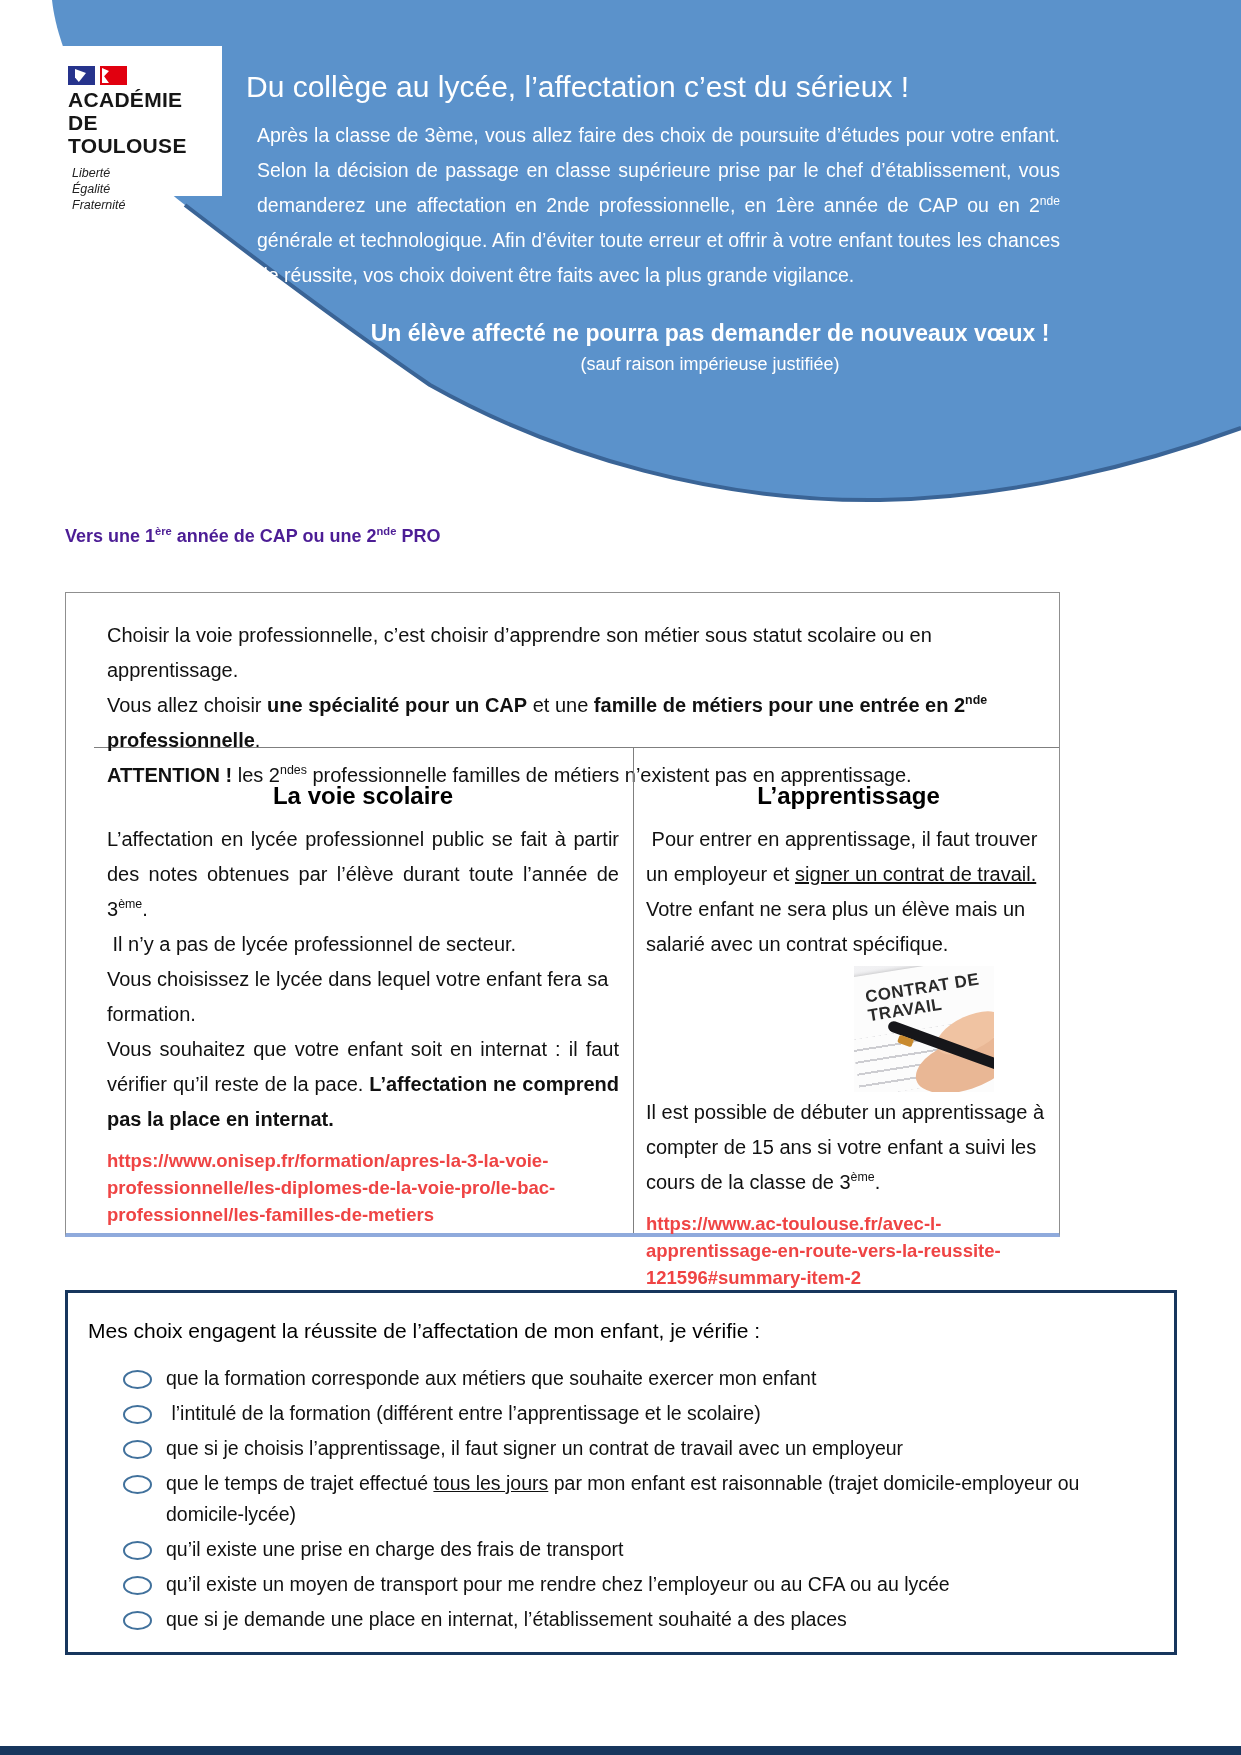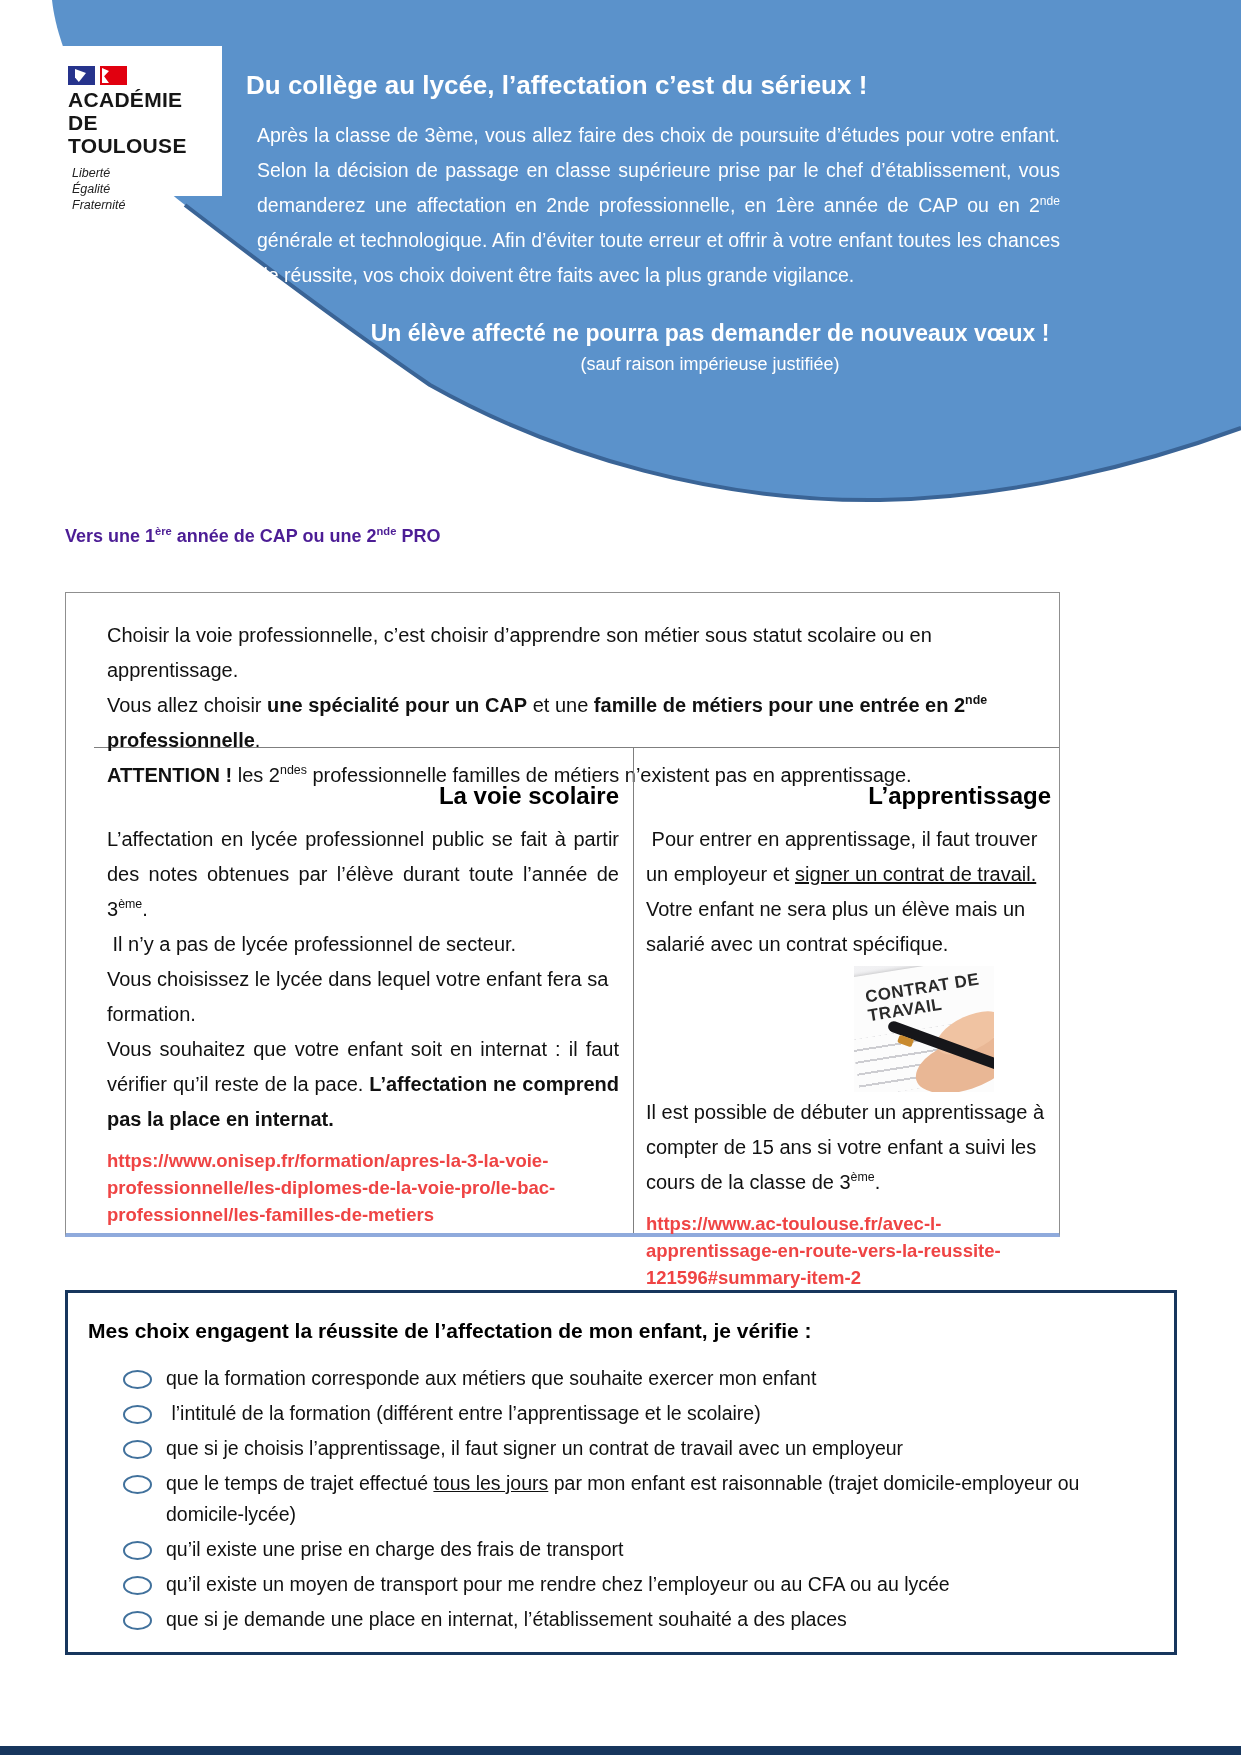--- a/index.html
+++ b/index.html
@@ -12,57 +12,57 @@
   .flag{width:27px;height:19px;position:relative;display:inline-block;}
   .flag-blue{background:#26338c;}
   .flag-blue::after{content:"";position:absolute;left:7px;top:3px;width:11px;height:13px;background:#fff;
       clip-path:polygon(0 0,100% 30%,35% 100%,0 65%);}
   .flag-red{background:#e1000f;margin-left:5px;}
   .flag-red::after{content:"";position:absolute;left:2px;top:2px;width:7px;height:15px;background:#fff;
       clip-path:polygon(0 0,100% 20%,30% 55%,100% 100%,0 100%);}
   .logo-word{font-weight:700;font-size:21px;line-height:23px;color:#161616;letter-spacing:.3px;margin-left:6px;}
   .motto{margin:8px 0 0 10px;font-family:Liberation Sans, sans-serif;font-style:italic;font-size:12.5px;line-height:16px;color:#222;}
   
-  .title{position:absolute;left:246px;top:70px;width:830px;margin:0;font-size:26px;font-weight:700;color:#fff;}
+  .title{position:absolute;left:246px;top:70px;width:830px;margin:0;font-size:30px;font-weight:400;color:#fff;}
   .intro{position:absolute;left:257px;top:118px;width:803px;margin:0;font-size:19.5px;line-height:35px;color:#fff;text-align:justify;}
   .warning-wrap{position:absolute;left:330px;top:320px;width:760px;text-align:center;color:#fff;}
   .warning{font-size:23px;font-weight:700;}
   .warning-note{font-size:18px;margin-top:7px;}
   
   .section-heading{position:absolute;left:65px;top:526px;margin:0;font-size:18px;font-weight:700;color:#4c1d95;}
   
   .main-table{position:absolute;left:65px;top:592px;width:995px;box-sizing:border-box;background:#fff;
       border:1px solid #8f8f8f;border-bottom:4px solid #8faadc;padding-left:28px;}
   .intro-row{height:155px;box-sizing:border-box;border-bottom:1px solid #7f7f7f;padding:25px 12px 0 13px;
       font-size:20px;line-height:35px;}
   .intro-row p{margin:0;}
   .cols{display:flex;height:485px;box-sizing:border-box;}
   .col{box-sizing:border-box;}
   .col-left{width:540px;border-right:1px solid #7f7f7f;padding:8px 14px 0 13px;}
   .col-right{flex:1;padding:8px 8px 0 12px;}
-  .col h3{margin:26px 0 12px 0;text-align:right;font-size:24px;color:#000;}
+  .col h3{margin:26px 0 12px 0;text-align:center;font-size:24px;color:#000;}
   .col p{margin:0;font-size:20px;line-height:35px;}
   .just{text-align:justify;}
   .url{margin-top:10px;font-weight:700;font-size:18.5px;line-height:27px;color:#ef4444;word-wrap:break-word;cursor:pointer;}
   
   .contract-img{position:relative;width:140px;height:126px;margin:4px 0 3px 208px;overflow:hidden;
       background:linear-gradient(155deg,#f2f2f4 0%,#dcdcde 100%);}
   .paper{position:absolute;left:-14px;top:0px;width:178px;height:138px;background:#fcfcfc;transform:rotate(-9deg);box-shadow:0 0 4px rgba(0,0,0,.25);}
   .paper-label{display:block;margin:12px 0 0 32px;width:118px;font-weight:700;font-size:17px;line-height:19px;color:#2a2a2a;letter-spacing:.5px;}
   .form-lines{position:absolute;left:12px;top:62px;width:130px;height:58px;
       background:repeating-linear-gradient(to bottom,transparent 0 10px,#b9b9bf 10px 12px);opacity:.7;}
   .finger{position:absolute;background:#e9b795;border-radius:50%;}
   .f1{width:100px;height:50px;right:-20px;bottom:2px;transform:rotate(-18deg);}
   .f2{width:72px;height:34px;right:-12px;bottom:42px;transform:rotate(-25deg);background:#f0c3a2;}
   .pen{position:absolute;width:150px;height:11px;background:#16161a;border-radius:6px;right:-40px;bottom:36px;transform:rotate(20deg);}
   .nib{position:absolute;left:44px;bottom:47px;width:15px;height:8px;background:#c98a2e;transform:rotate(20deg);border-radius:2px 0 2px 2px;}
   
   .checklist{position:absolute;left:65px;top:1290px;width:1112px;height:365px;box-sizing:border-box;
       border:3px solid #17365d;background:#fff;}
-  .checklist-title{margin:26px 0 0 20px;font-size:21px;font-weight:700;color:#000;}
+  .checklist-title{margin:26px 0 0 20px;font-size:21px;font-weight:400;color:#000;}
   .checklist ul{list-style:none;margin:20px 0 0 0;padding:0 28px 0 55px;}
   .checklist li{display:flex;align-items:flex-start;font-size:19.5px;line-height:31px;margin-bottom:4px;color:#111;}
   .oval{flex:0 0 auto;width:25px;height:15px;border:2px solid #41719c;border-radius:50%;margin:7px 14px 0 0;background:#fff;}
   .li-text{flex:1;}
   
   .footer-bar{position:absolute;left:0;top:1746px;width:1241px;height:9px;background:#17365d;}
   
   [data-rich]{white-space:pre-wrap;}
   .b{font-weight:700;}
   .u{text-decoration:underline;}

